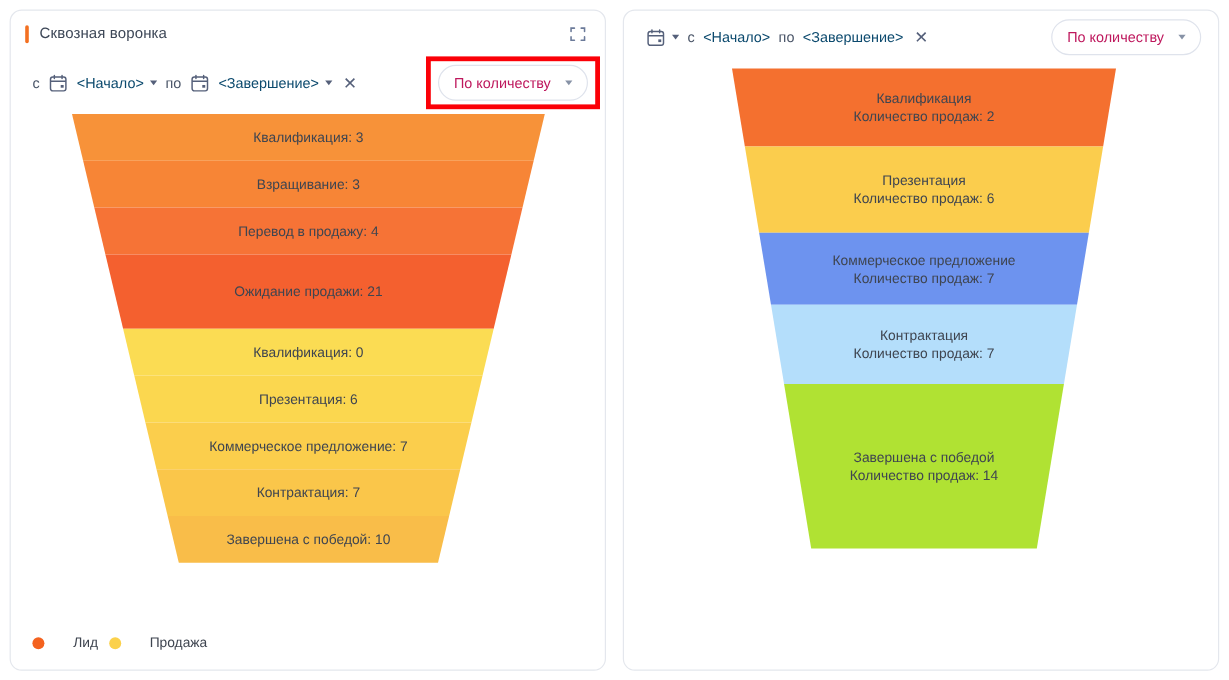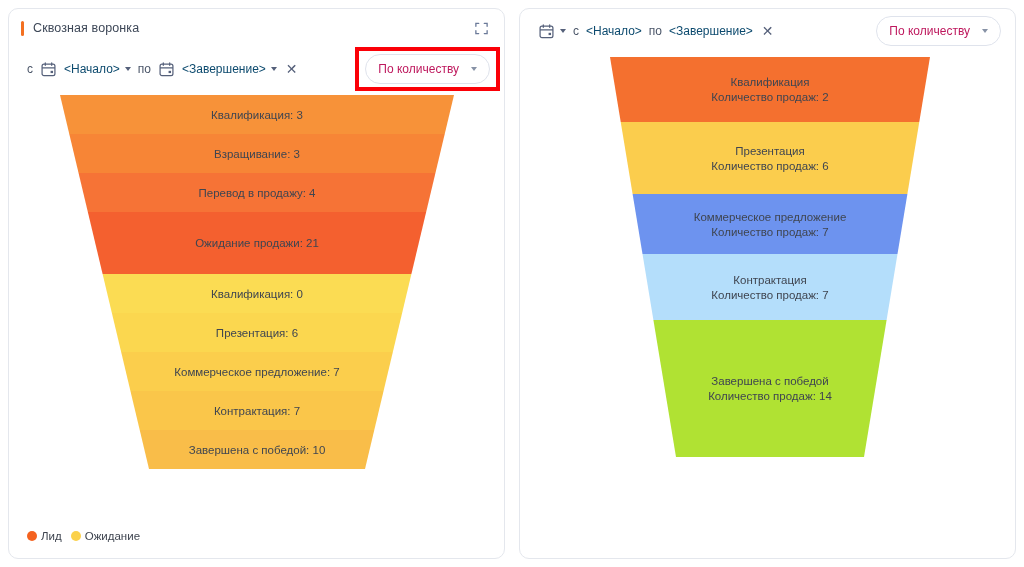--- a/index.html
+++ b/index.html
@@ -150,21 +150,21 @@
     position: absolute;
     left: 18px;
     bottom: 16px;
     display: flex;
     align-items: center;
     gap: 9px;
   }
   .leg-item {
     display: flex;
     align-items: center;
-    gap: 4px;
+    gap: 24px;
   }
   .leg-dot {
     width: 10px; height: 10px;
     border-radius: 50%;
   }
   .leg-text {
     font-size: 11.5px;
     color: #3f4550;
     white-space: nowrap;
   }
@@ -246,21 +246,21 @@
         </svg>
     </div>
 
     <div class="legend">
       <div class="leg-item">
         <span class="leg-dot" id="leg-dot-0" style="background: rgb(244, 98, 31);"></span>
         <span class="leg-text">Лид</span>
       </div>
       <div class="leg-item">
         <span class="leg-dot" id="leg-dot-1" style="background: rgb(251, 209, 75);"></span>
-        <span class="leg-text">Ожидание</span>
+        <span class="leg-text">Продажа</span>
       </div>
     </div>
   </div>
 
   <div class="card">
 
 
     <div class="filter-bar">
       <span class="cal">
         <svg width="17" height="17" viewBox="0 0 18 18" fill="none" stroke="#55607a" stroke-width="1.3">

